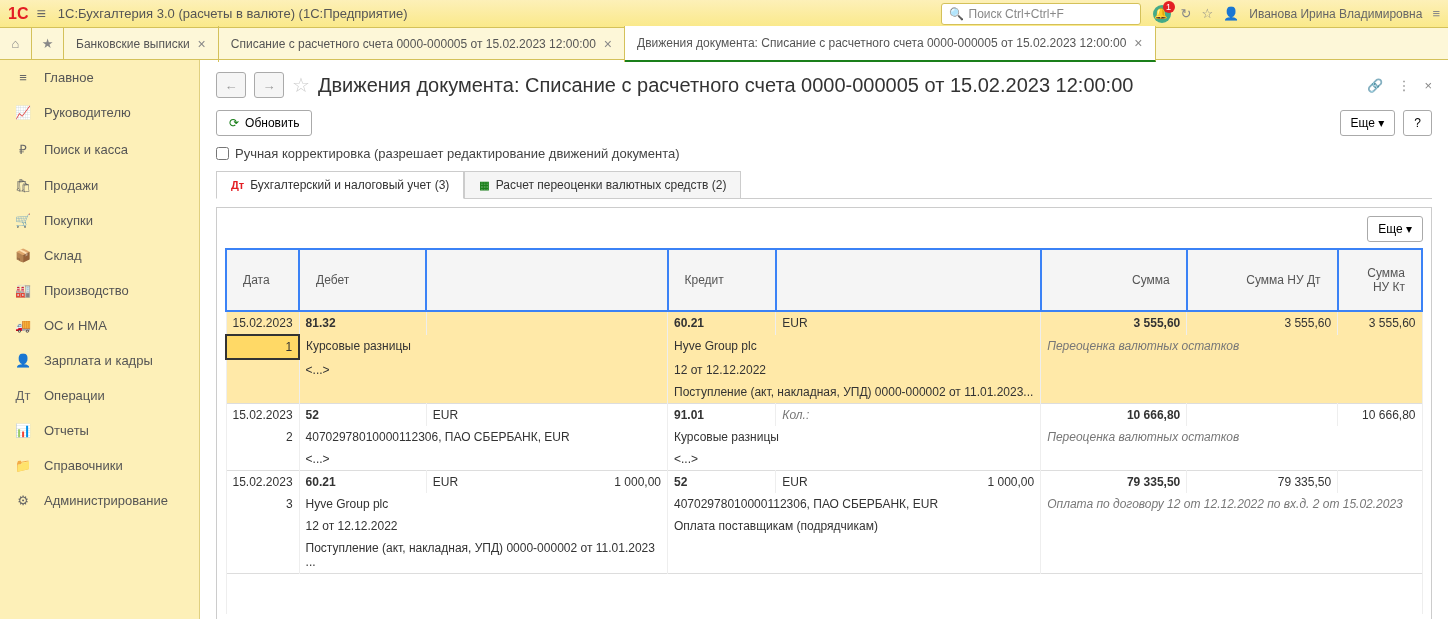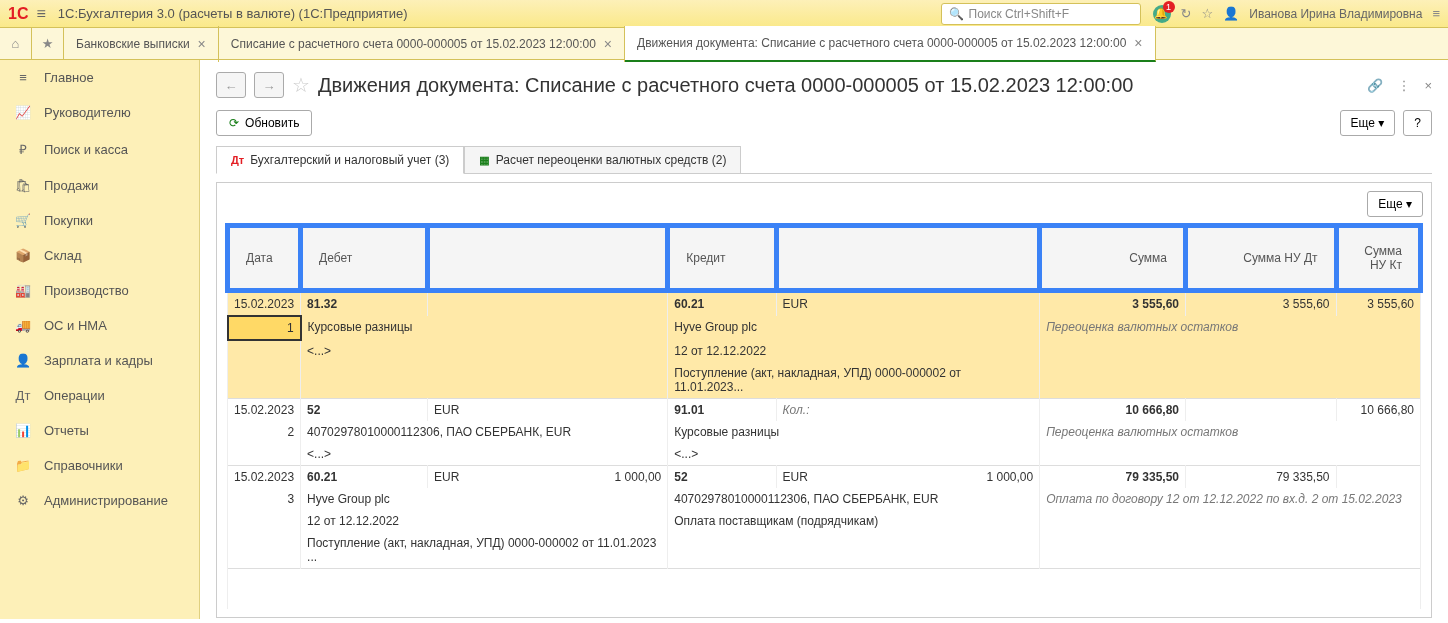--- a/index.html
+++ b/index.html
@@ -39,21 +39,21 @@
 .help-btn{background:#fff;border:1px solid #aaa;padding:5px 10px;border-radius:3px;font-size:12px;cursor:pointer;}
 .chk-row{display:flex;align-items:center;gap:6px;margin-bottom:10px;font-size:13px;color:#444;}
 .tabs2{display:flex;border-bottom:1px solid #ccc;margin-bottom:8px;}
 .tab2{padding:6px 14px;border:1px solid #ccc;border-bottom:none;background:#f5f5f5;font-size:12px;cursor:pointer;display:flex;align-items:center;gap:6px;}
 .tab2.active{background:#fff;border-bottom:1px solid #fff;margin-bottom:-1px;}
 .tab2-ico{color:#e31e24;font-size:11px;font-weight:bold;}
 .tab2-ico.green{color:#1a7f1a;}
 .panel{border:1px solid #ccc;padding:8px;}
 .panel-top{display:flex;justify-content:flex-end;margin-bottom:6px;}
 table{width:100%;border-collapse:collapse;font-size:12px;}
-th{background:#f5f5f5;border:5px solid #3b82f6;padding:16px;text-align:left;color:#555;font-weight:normal;margin-top:15px;}
+th{background:#f5f5f5;border:2px solid #3b82f6;padding:16px;text-align:left;color:#555;font-weight:normal;margin-top:15px;}
 th.r{text-align:right;}
 td{border-left:1px solid #eee;border-right:1px solid #eee;padding:4px 6px;vertical-align:top;}
 tr.sel td{background:#ffe9a8;}
 tr.sel-first td.c0{background:#ffd966;border:2px solid #333;}
 tr.brd td{border-top:1px solid #ddd;}
 .r{text-align:right;}
 .b{font-weight:bold;}
 .i{font-style:italic;color:#777;}
 .c0{width:70px;}
 .c1{width:130px;}
@@ -66,21 +66,21 @@
 </style>
 </head>
 <body>
 
 <div class="header">
   <span class="logo">1С</span>
   <span class="hamburger">≡</span>
   <span class="app-title">1С:Бухгалтерия 3.0 (расчеты в валюте)  (1С:Предприятие)</span>
   <div class="search-box">
     <span>🔍</span>
-    <span>Поиск Ctrl+Shift+F</span>
+    <span>Поиск Ctrl+Ctrl+F</span>
   </div>
   <div class="hdr-icons">
     <div class="bell">
       <span style="color:#fff;font-size:11px">🔔</span>
       <span class="bell-badge">1</span>
     </div>
     <span class="hdr-ico">↻</span>
     <span class="hdr-ico">☆</span>
     <span class="hdr-ico user-ico">👤</span>
     <span class="username">Иванова Ирина Владимировна</span>
@@ -176,20 +176,24 @@
 
     <div class="toolbar">
       <button class="btn-secondary">
           <span class="refresh-ico">⟳</span>
           <span>Обновить</span>
         </button>
       <button class="more-btn"><span>Еще</span> ▾</button>
       <button class="help-btn">?</button>
     </div>
 
+    <div class="chk-row">
+      <input type="checkbox" style="">
+      <span>Ручная корректировка (разрешает редактирование движений документа)</span>
+    </div>
 
     <div class="tabs2">
       <div class="tab2 active">
           <span class="tab2-ico">Дт</span>
           <span>Бухгалтерский и налоговый учет (3)</span>
         </div>
       <div class="tab2">
           <span class="tab2-ico green">▦</span>
           <span>Расчет переоценки валютных средств (2)</span>
         </div>

